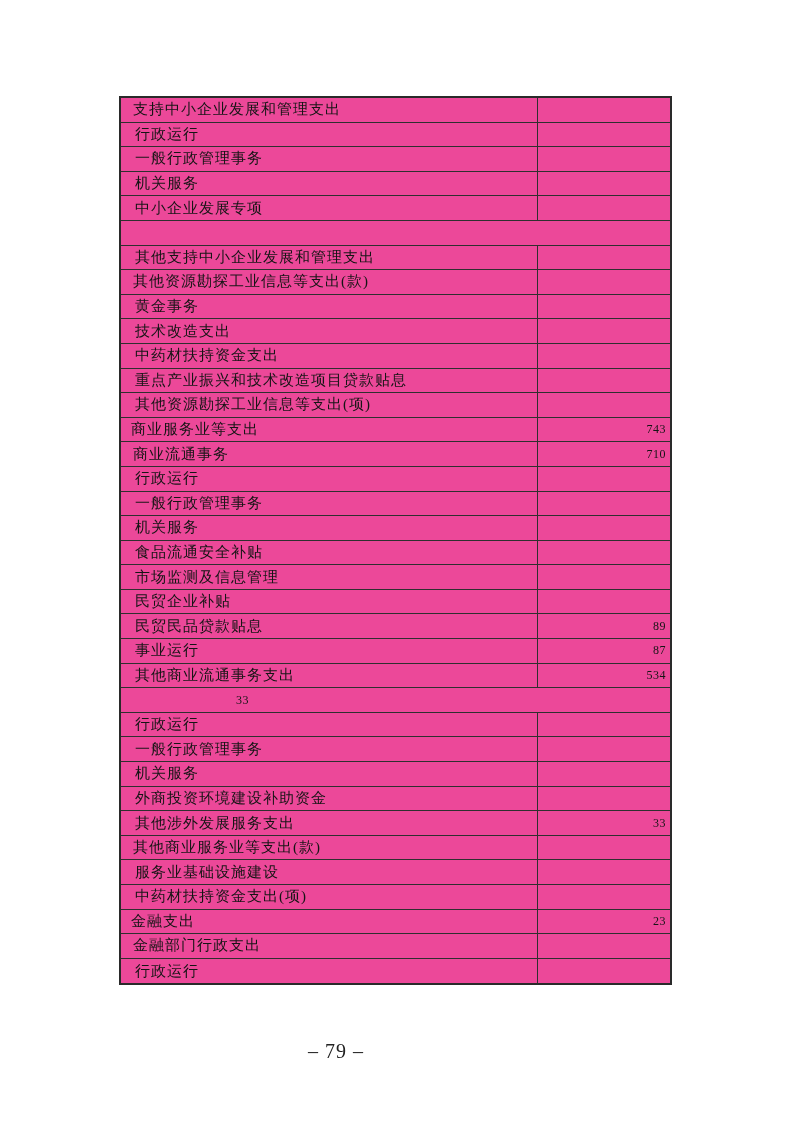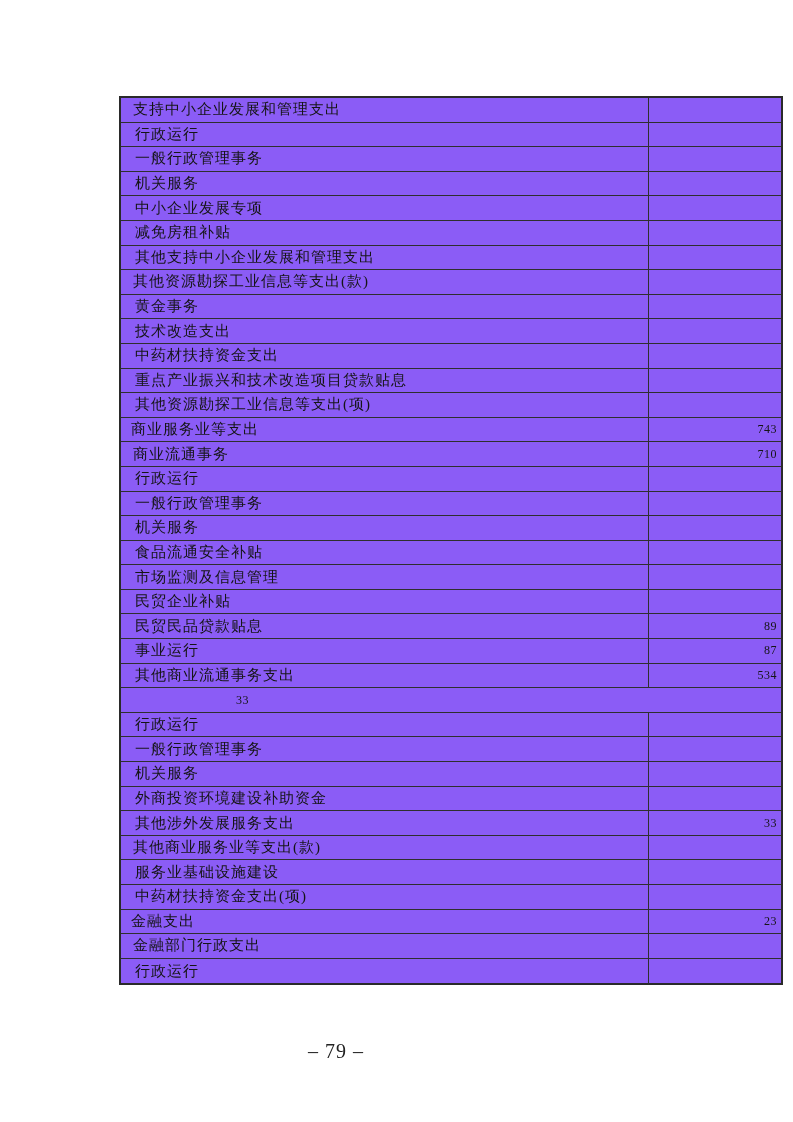--- a/index.html
+++ b/index.html
@@ -14,24 +14,24 @@
     margin: 0 auto;
     background: #ffffff;
     font-family: "Liberation Serif", "DejaVu Serif", serif;
     color: #151515;
     overflow: hidden;
   }
   .budget-table {
     position: absolute;
     left: 119px;
     top: 96px;
-    width: 664px;
+    width: 553px;
     border: 2px solid #2a2a2a;
     box-sizing: border-box;
-    background: #8b5cf6;
+    background: #ec4899;
   }
   .row {
     display: flex;
     height: 24.6px;
     box-sizing: border-box;
     border-bottom: 1px solid #2f2f2f;
   }
   .row:last-child {
     border-bottom: none;
   }
@@ -94,21 +94,20 @@
     <div class="cell value"></div>
   </div>
 
 
   <div class="row">
     <div class="cell label ind-2">中小企业发展专项</div>
     <div class="cell value"></div>
   </div>
 
   <div class="row">
-    <div class="cell label ind-2">减免房租补贴</div>
     <div class="cell value"></div>
   </div>
 
   <div class="row">
     <div class="cell label ind-2">其他支持中小企业发展和管理支出</div>
     <div class="cell value"></div>
   </div>
 
   <div class="row">
     <div class="cell label ind-1">其他资源勘探工业信息等支出(款)</div>

